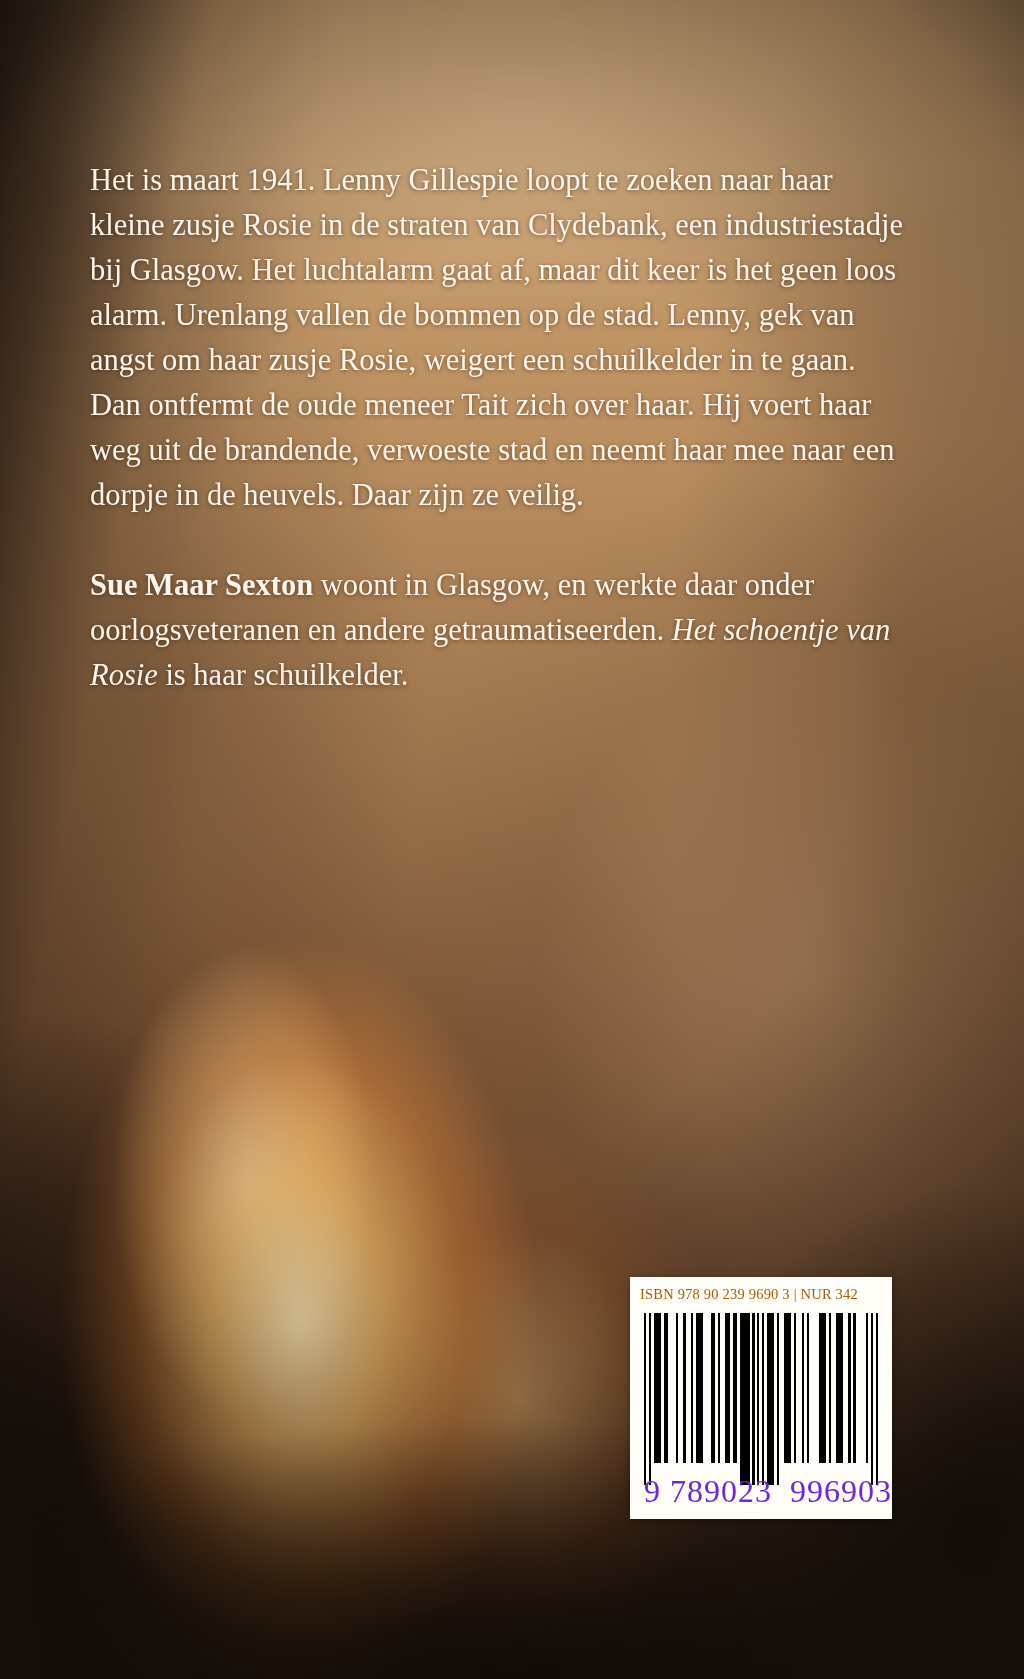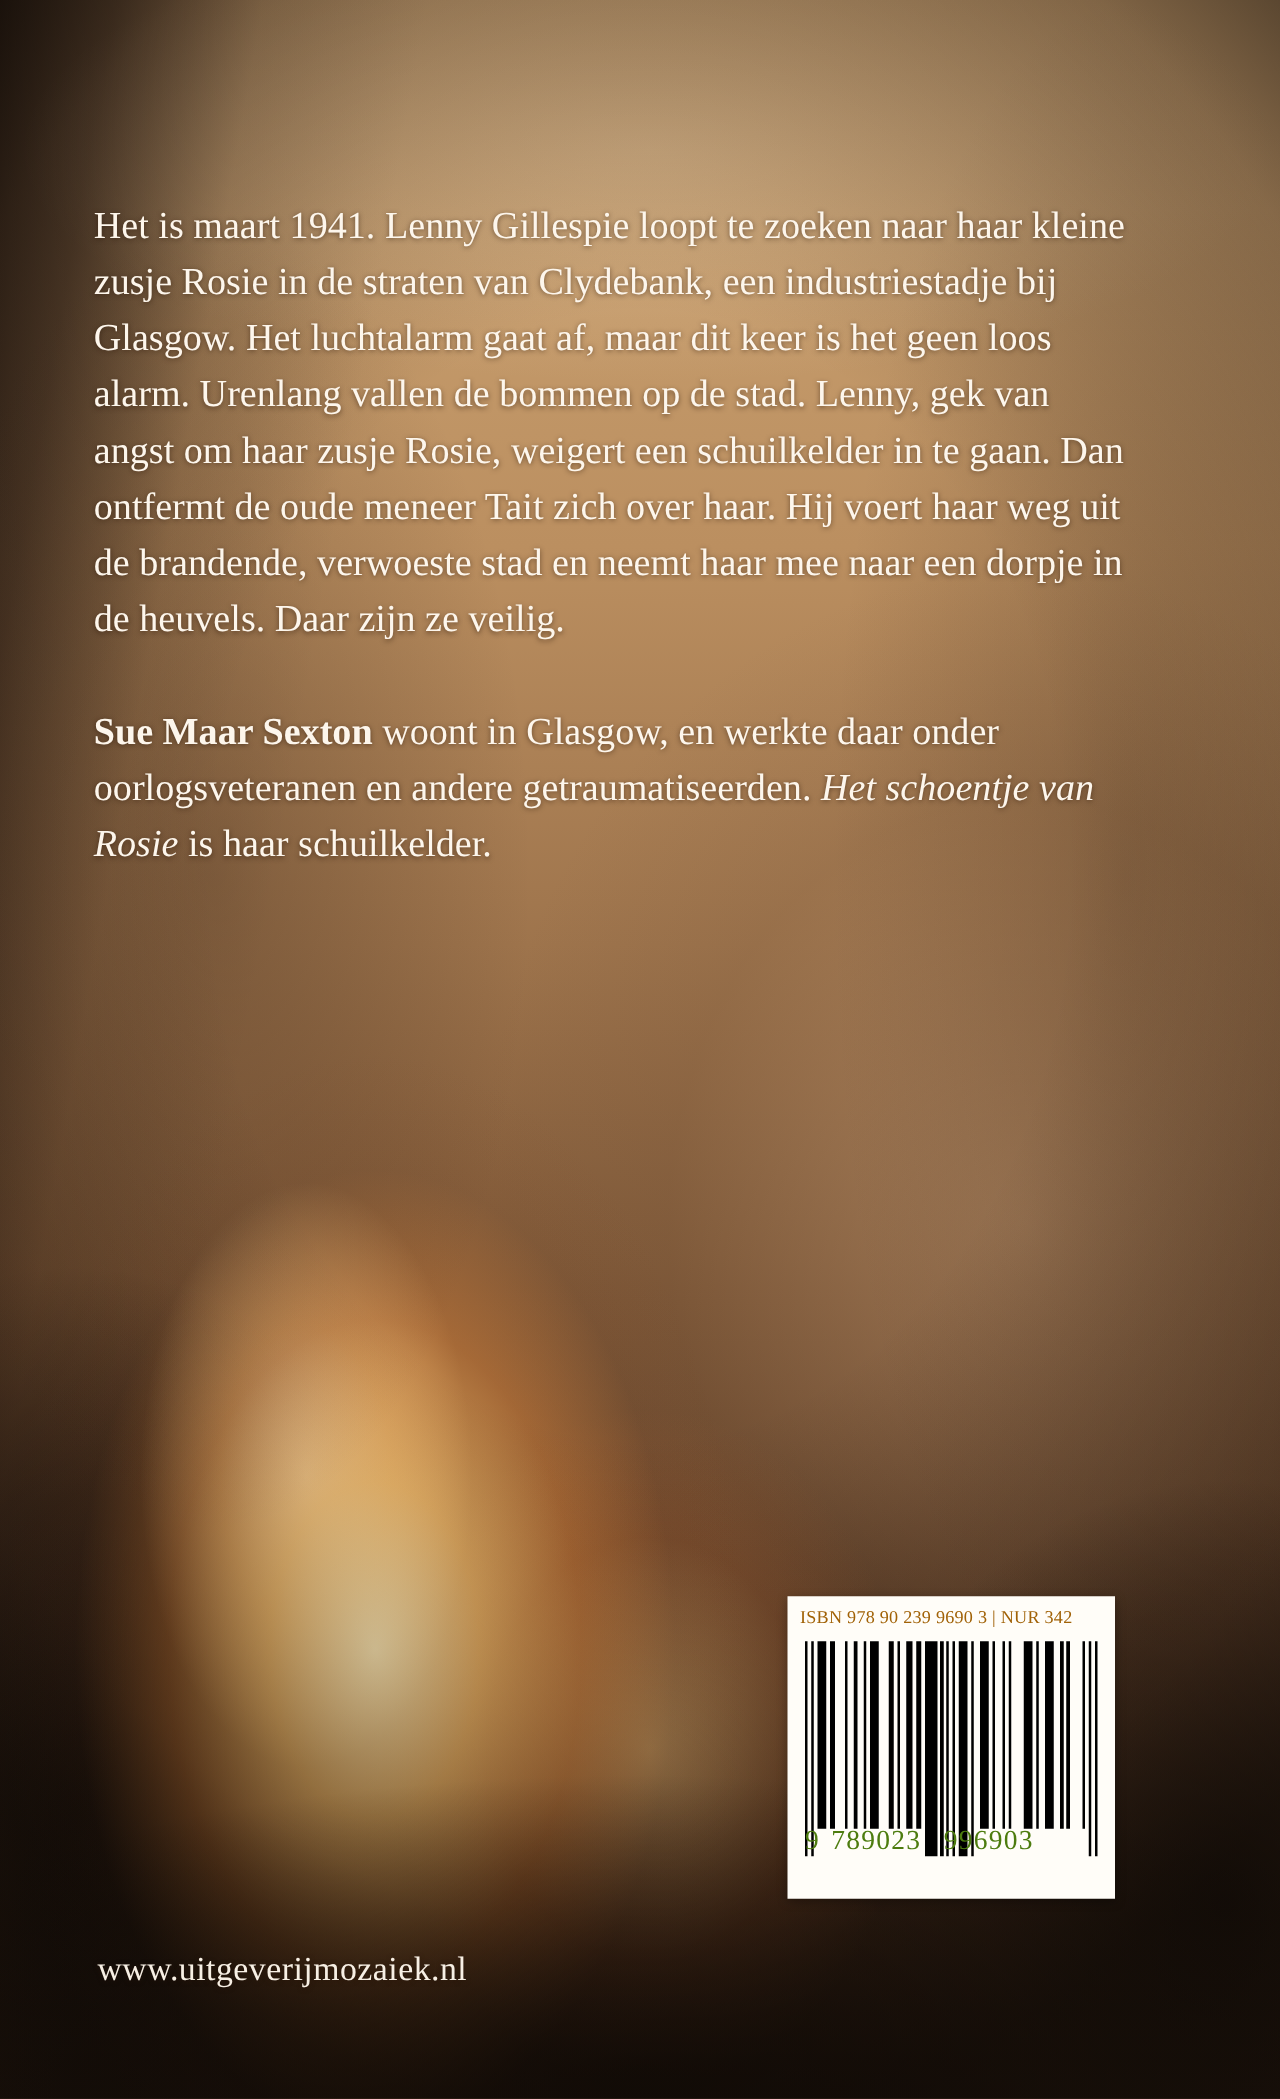--- a/index.html
+++ b/index.html
@@ -72,21 +72,21 @@
     position: absolute;
     left: 74px;
     top: 158px;
     width: 830px;
     color: #fdf6ec;
     font-size: 30.5px;
     line-height: 45px;
     text-shadow: 0 1px 4px rgba(40,20,8,0.55);
   }
   .blurb p {
-    margin: 0 0 0 1px;
+    margin: 0 0 0 16px;
   }
   .blurb p.gap {
     margin-top: 45px;
   }
   .blurb .strong {
     font-weight: bold;
   }
   .blurb .ital {
     font-style: italic;
   }
@@ -134,25 +134,25 @@
     height: 100%;
     background: #000;
     display: block;
   }
   .bars i.guard {
     height: 172px;
   }
   .barcode-digits {
     position: absolute;
     left: 14px;
-    top: 182px;
+    top: 196px;
     width: 236px;
     font-family: "Liberation Serif", serif;
-    font-size: 22px;
-    color: #4d7c0f;
+    font-size: 32px;
+    color: #6d28d9;
     letter-spacing: 1px;
     white-space: nowrap;
   }
   .barcode-digits .lead {
     margin-right: 9px;
   }
   .barcode-digits .grp {
     margin-right: 18px;
   }
 </style>
@@ -160,21 +160,20 @@
 <body>
 
 <div class="cover">
   <div class="content">
 
     <div class="blurb">
       <p>Het is maart 1941. Lenny Gillespie loopt te zoeken naar haar kleine zusje Rosie in de straten van Clydebank, een industriestadje bij Glasgow. Het luchtalarm gaat af, maar dit keer is het geen loos alarm. Urenlang vallen de bommen op de stad. Lenny, gek van angst om haar zusje Rosie, weigert een schuilkelder in te gaan. Dan ontfermt de oude meneer Tait zich over haar. Hij voert haar weg uit de brandende, verwoeste stad en neemt haar mee naar een dorpje in de heuvels. Daar zijn ze veilig.</p>
       <p class="gap"><span class="strong">Sue Maar Sexton</span><span> woont in Glasgow, en werkte daar onder oorlogsveteranen en andere getraumatiseerden. </span><span class="ital">Het schoentje van Rosie</span><span> is haar schuilkelder.</span></p>
     </div>
 
-    <div class="website">www.uitgeverijmozaiek.nl</div>
 
     <div class="barcode-block">
       <div class="isbn-line">ISBN 978 90 239 9690 3 | NUR 342</div>
       <div class="bars" id="bars">
           <i class="guard" style="left: 0px; width: 2.16316px;"></i>
           <i class="guard" style="left: 4.92632px; width: 2.16316px;"></i>
           <i style="left: 9.85263px; width: 7.08947px;"></i>
           <i style="left: 19.7053px; width: 4.62632px;"></i>
           <i style="left: 32.0211px; width: 2.16316px;"></i>
           <i style="left: 39.4105px; width: 2.16316px;"></i>

